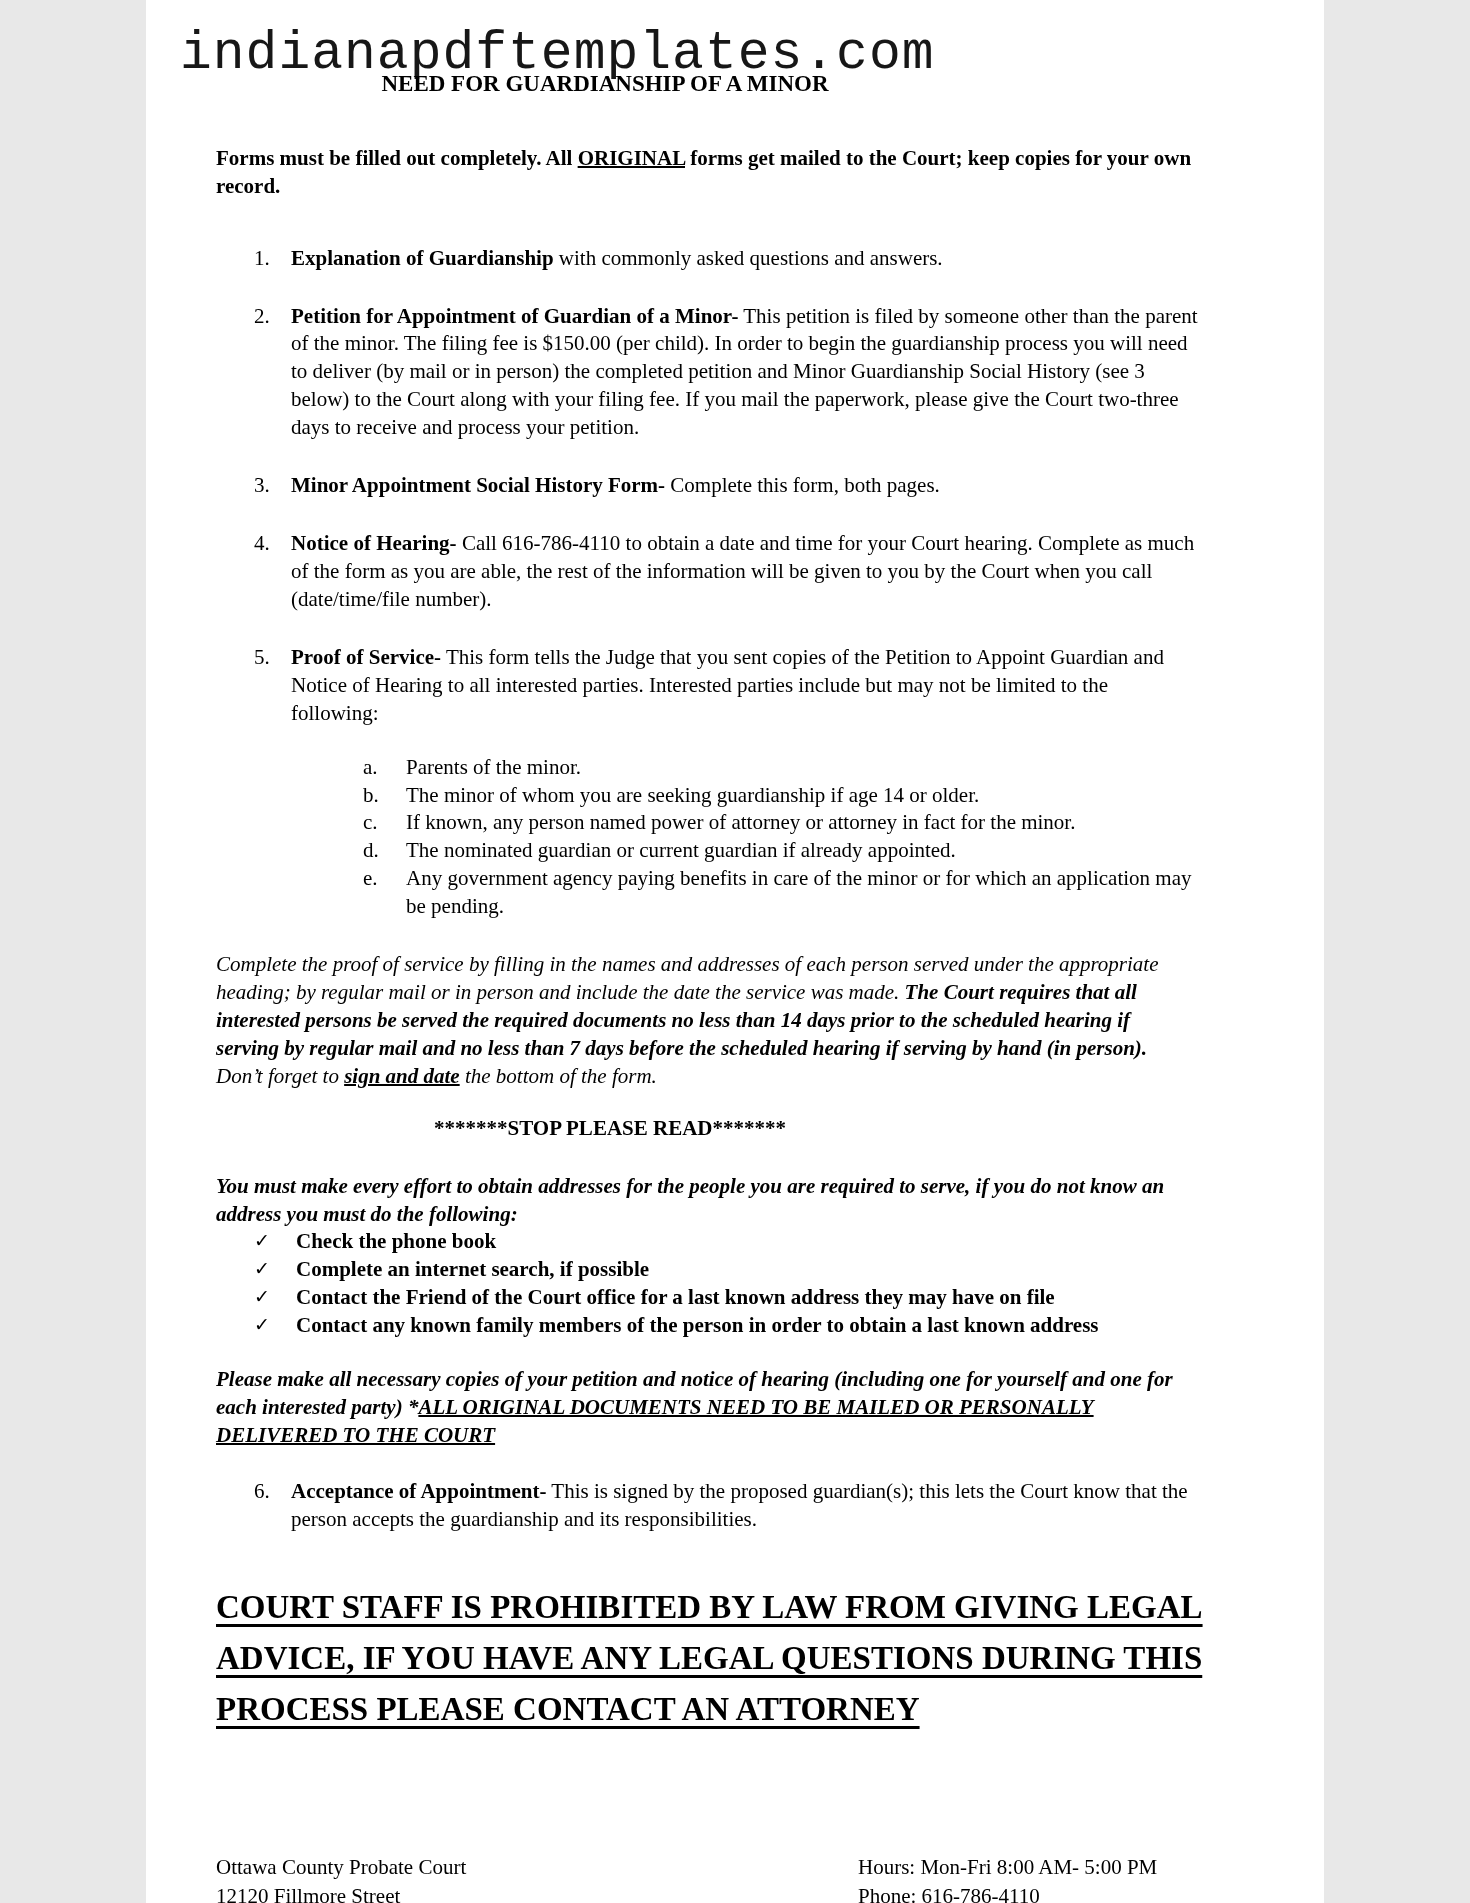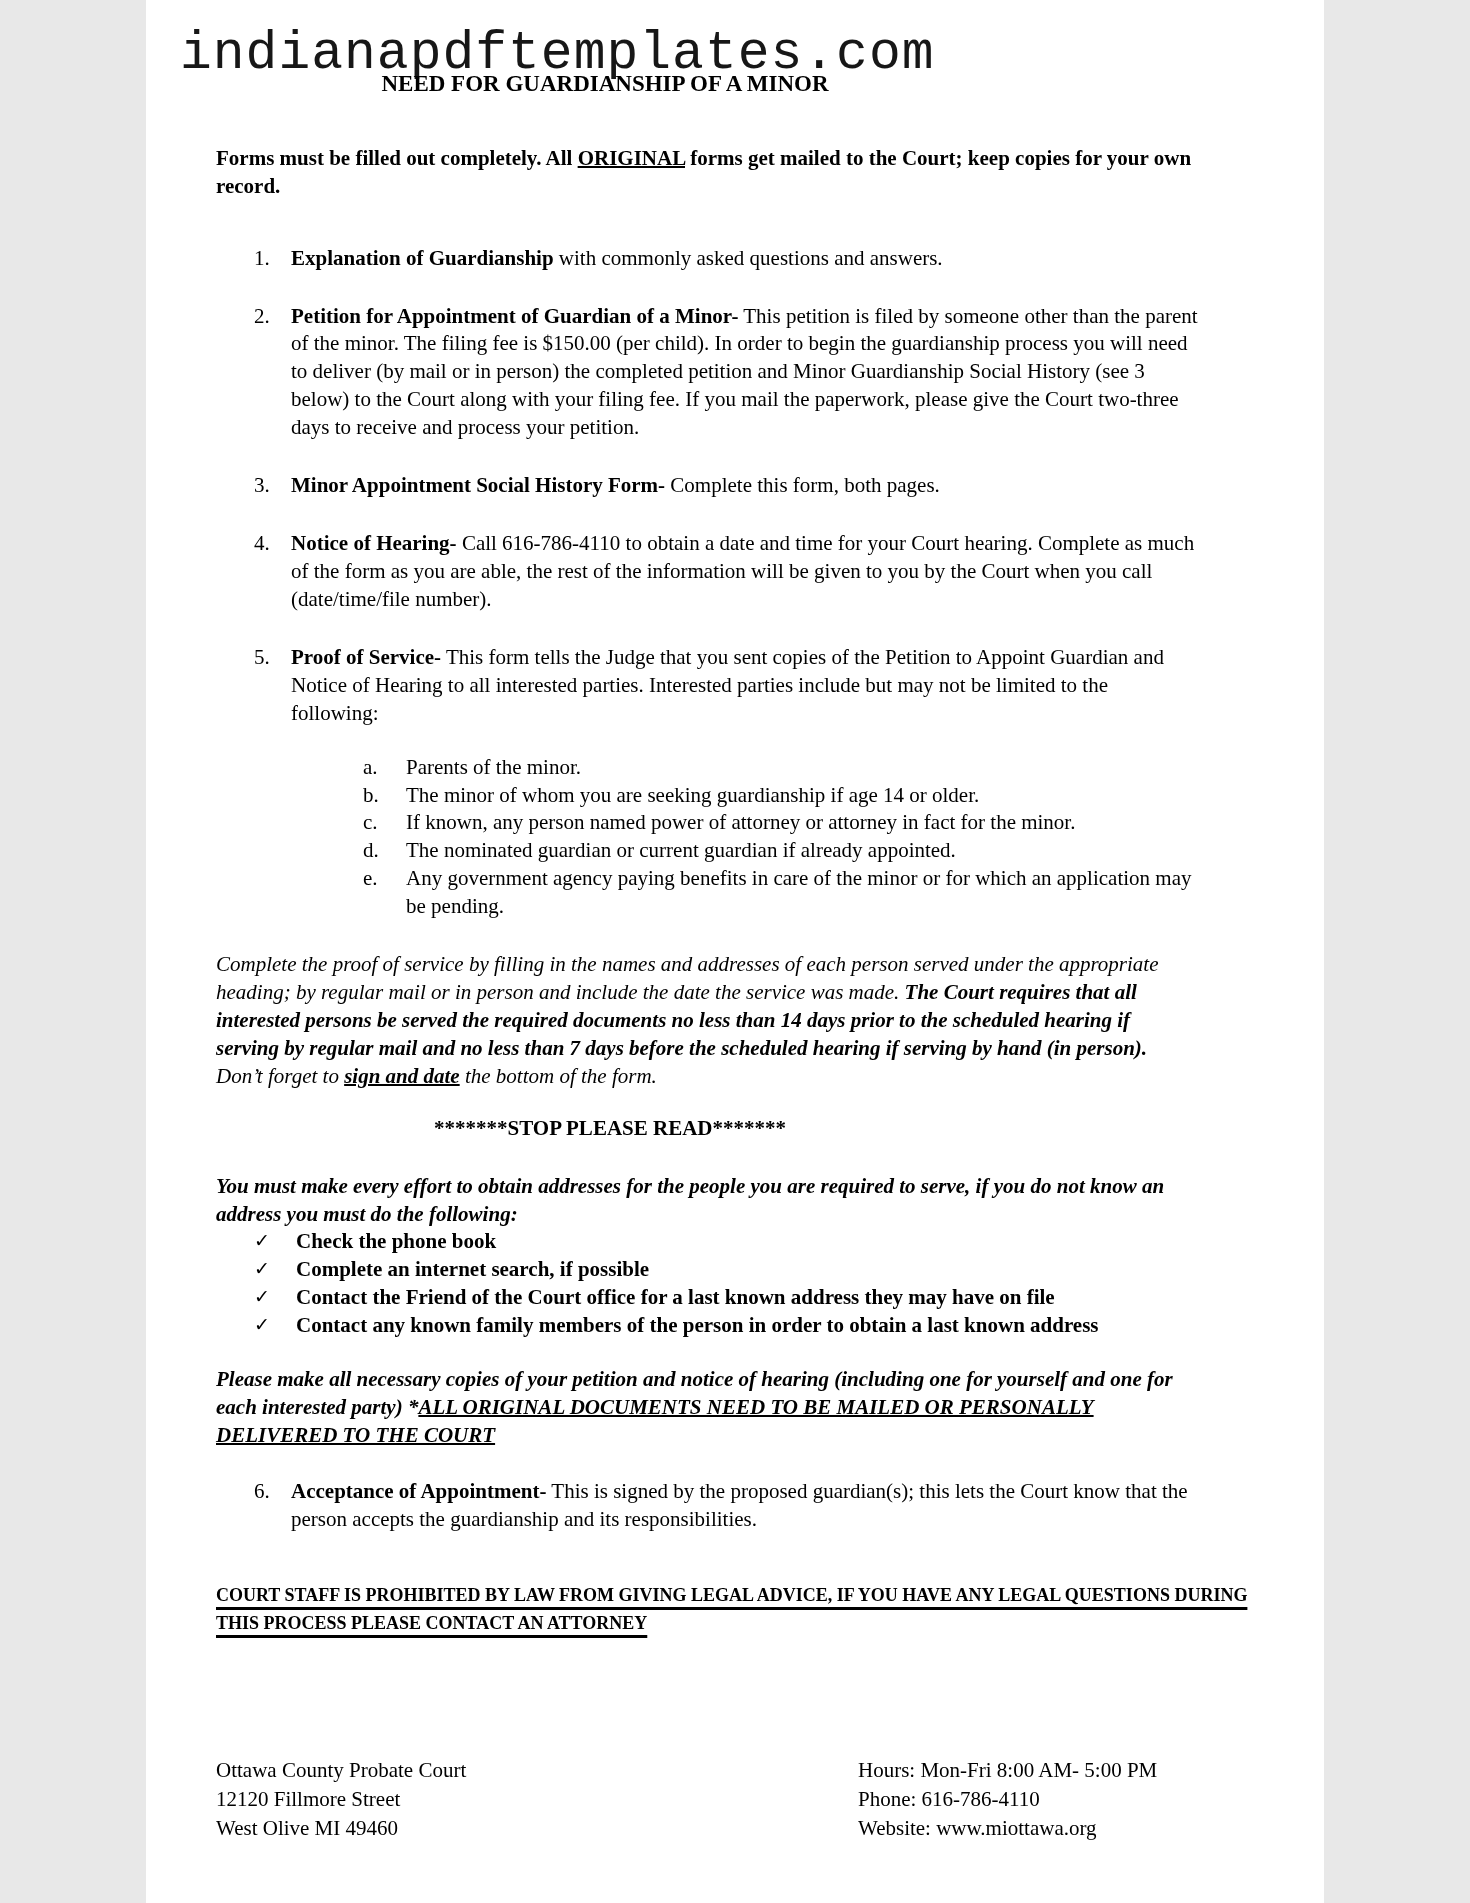--- a/index.html
+++ b/index.html
@@ -53,21 +53,21 @@
     width: max-content;
     position: relative;
     left: -125px;
     font-weight: bold;
   }
   .checklist { margin-top: 0; }
   .check { position: relative; padding-left: 80px; }
   .check .mark { position: absolute; left: 38px; font-weight: bold; font-family: "DejaVu Sans", sans-serif; font-size: 19px; }
   .item6 { margin-top: 28px; margin-bottom: 0; }
   .legal {
-    font-size: 18px;
+    font-size: 33px;
     font-weight: bold;
     margin: 48px 0 0 0;
     max-width: 1160px;
     line-height: 1.55;
     text-decoration: underline;
     text-decoration-thickness: 3px;
     text-underline-offset: 6px;
   }
   .footer { position: relative; margin-top: 118px; line-height: 1.38; }
   .footer .fright { position: absolute; left: 642px; top: 0; }

